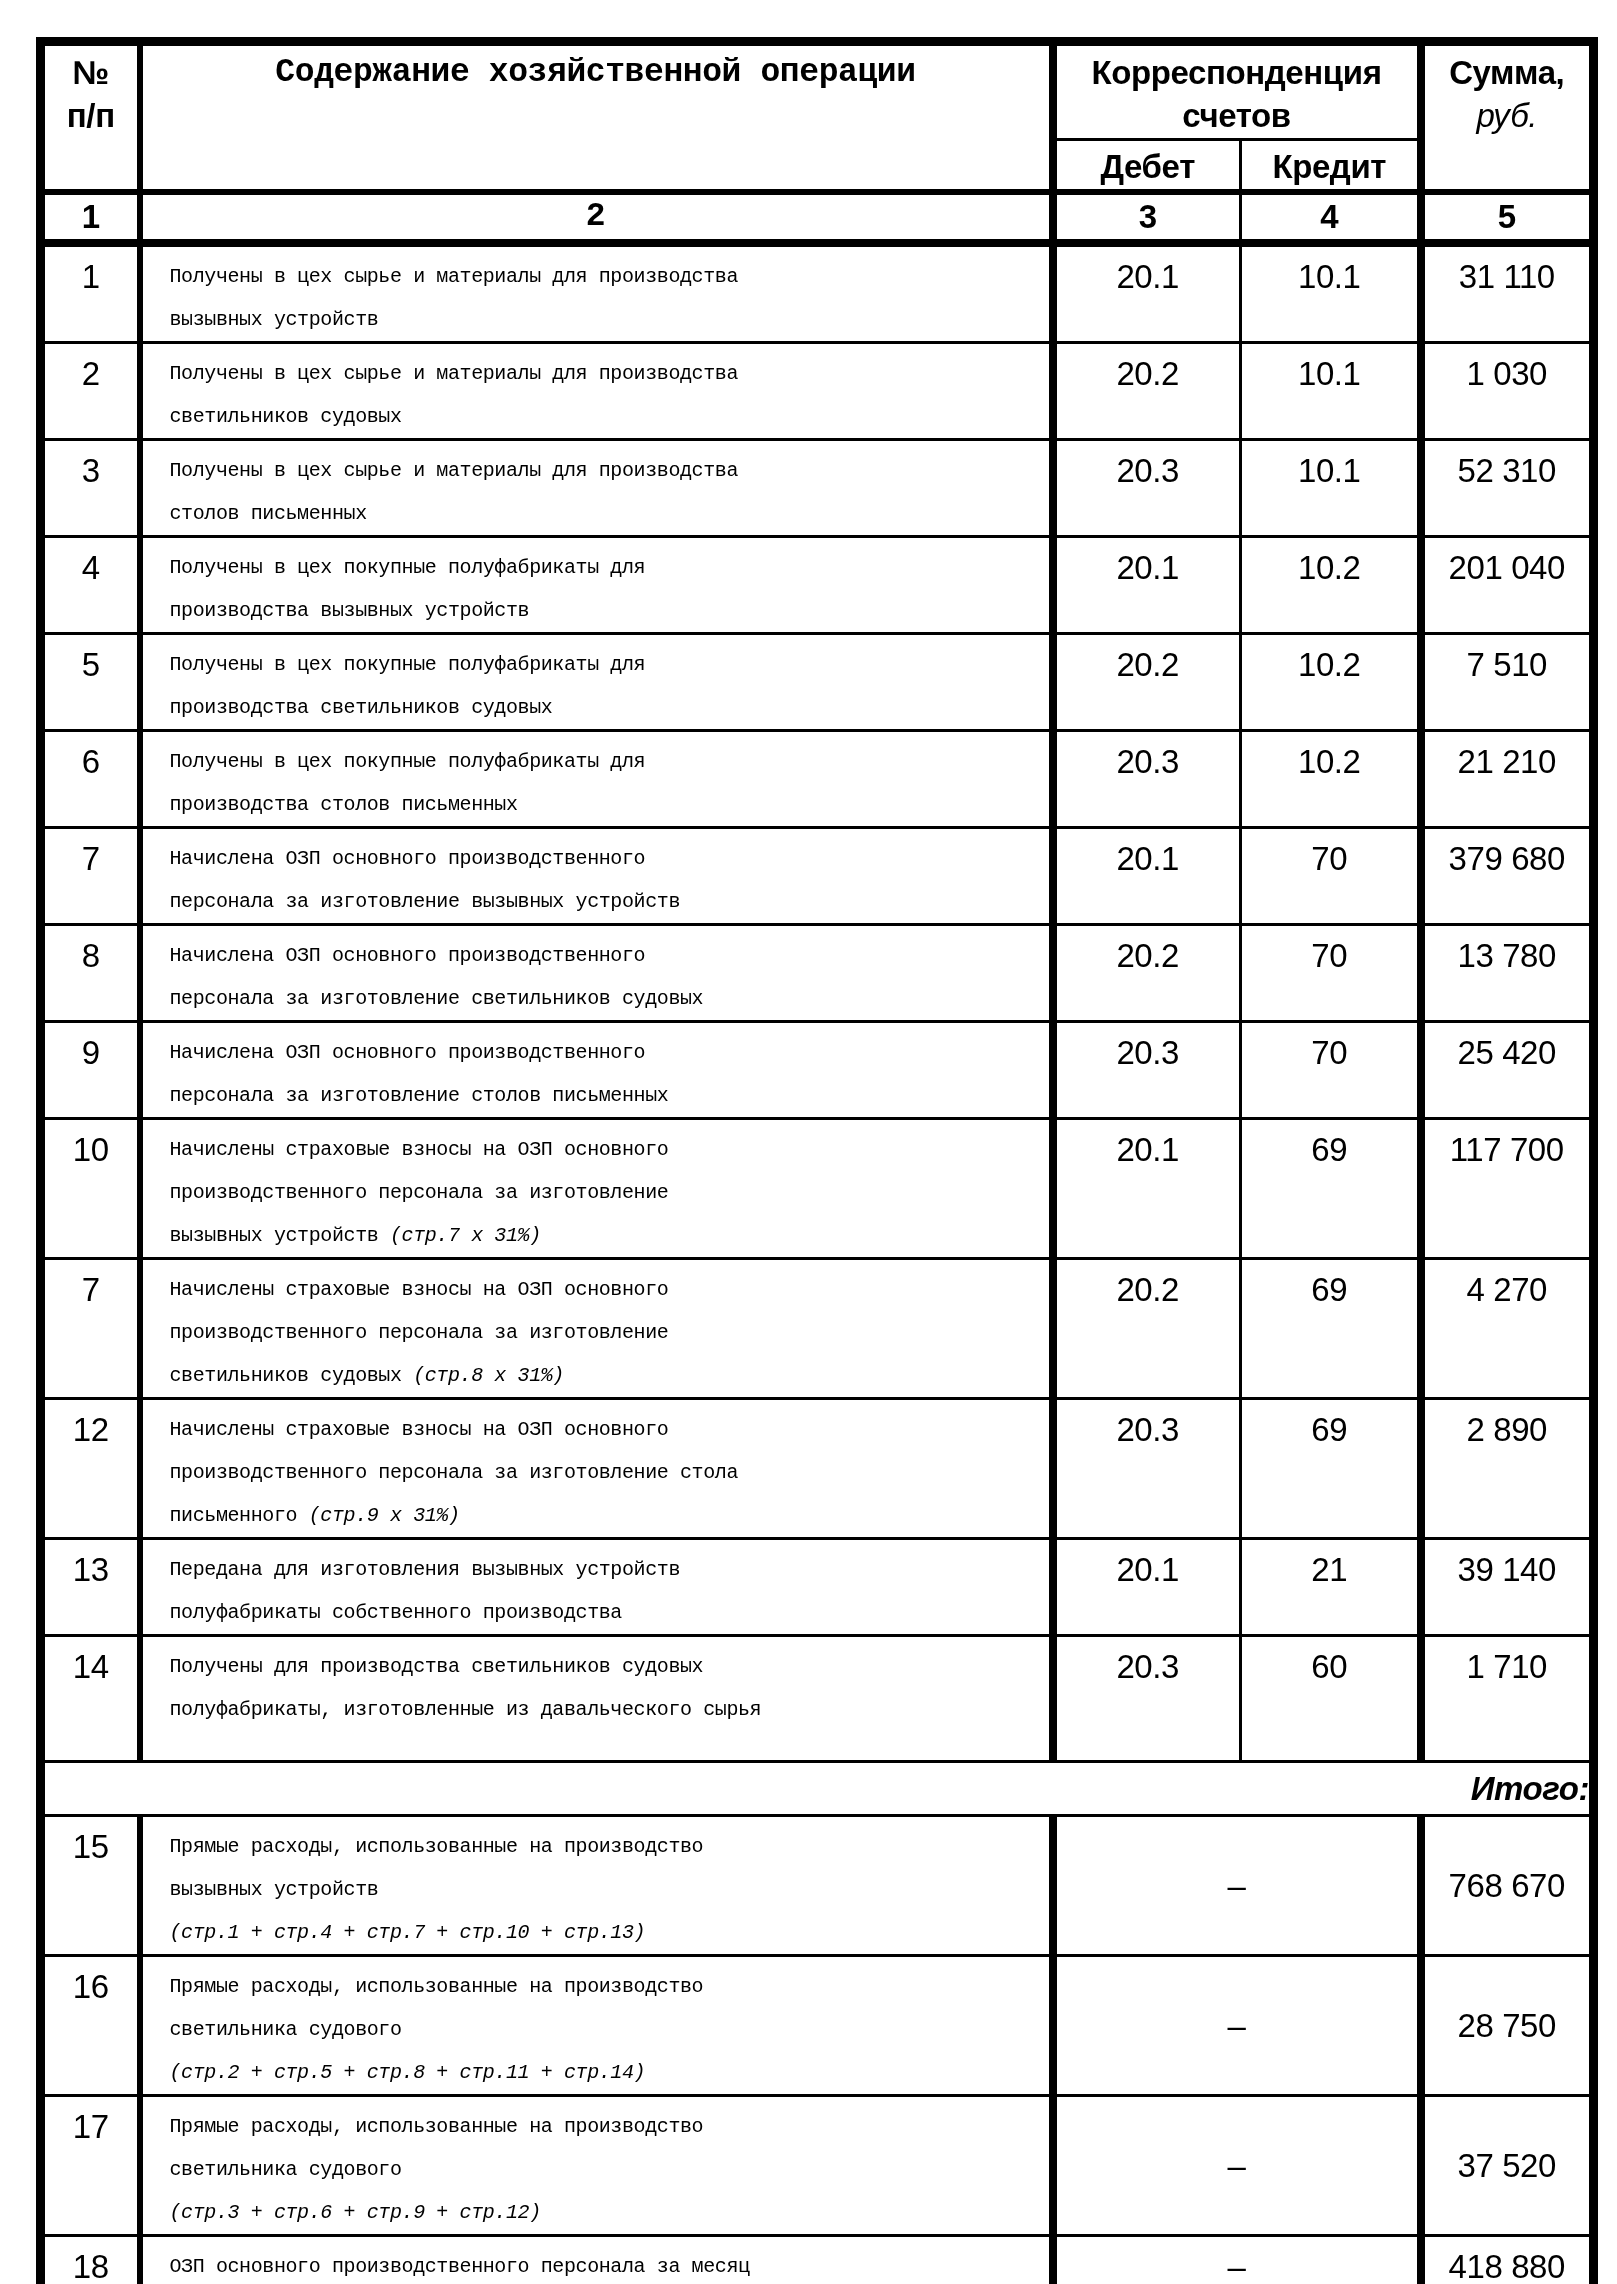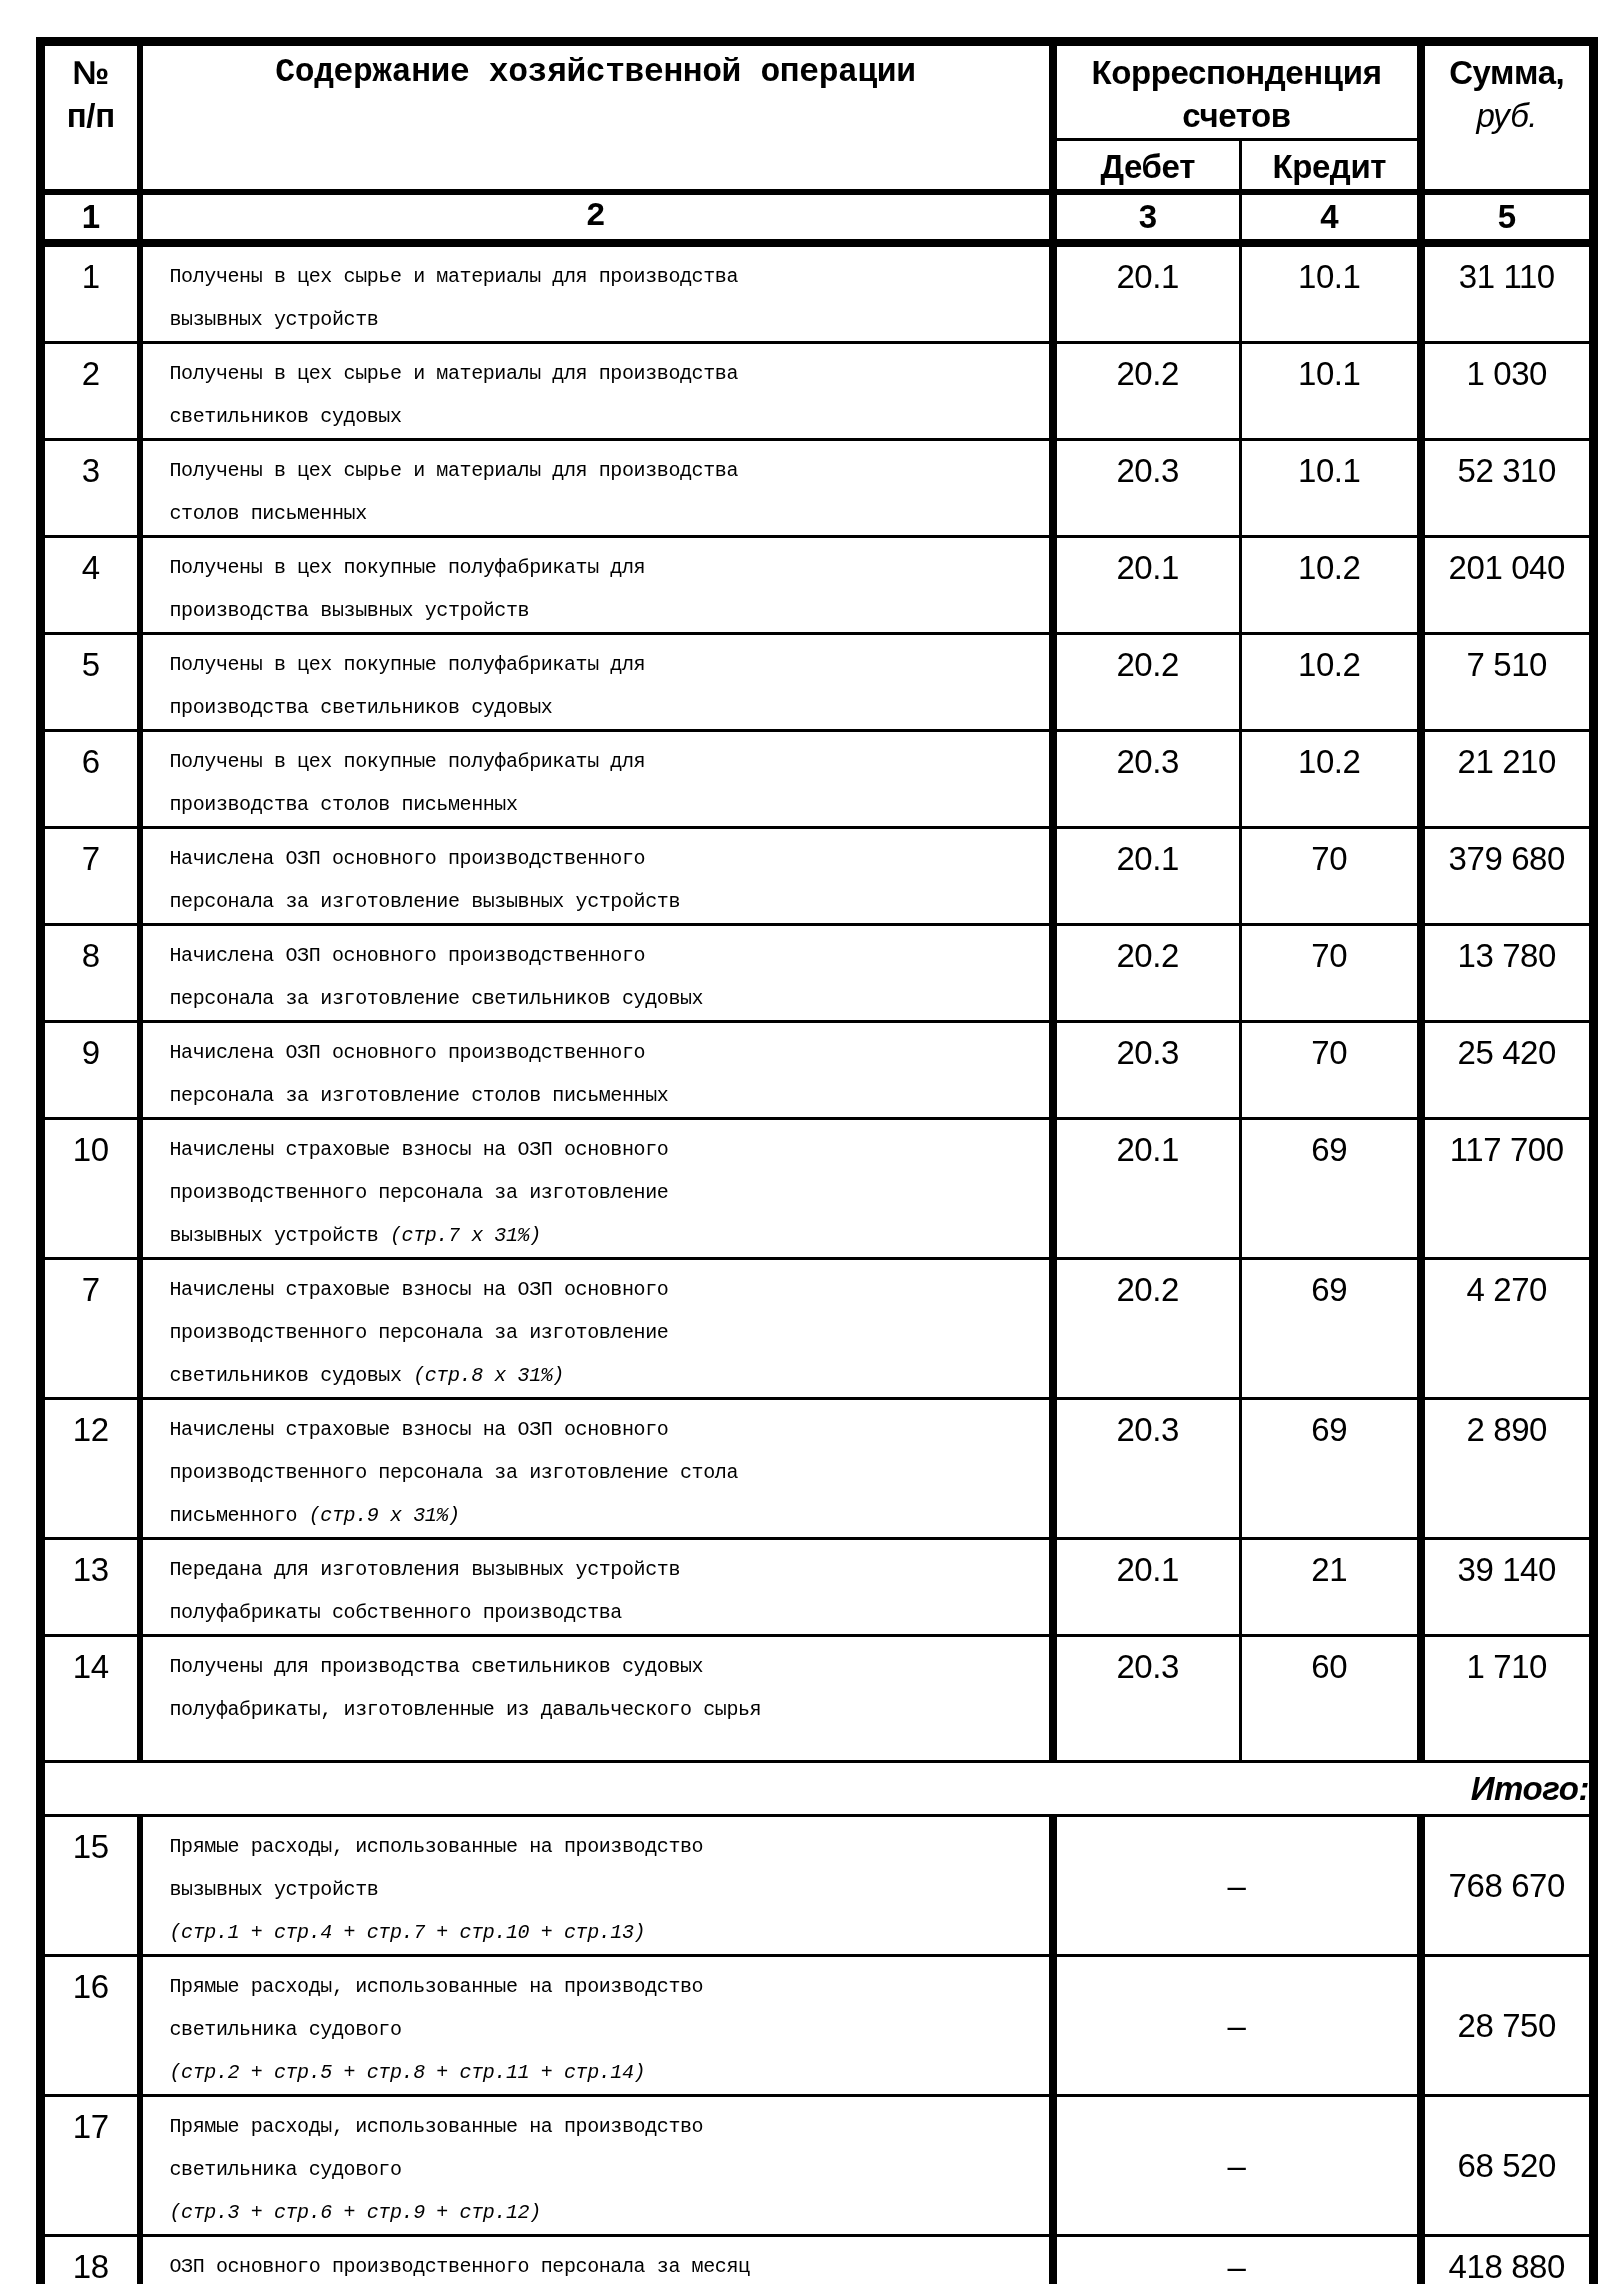--- a/index.html
+++ b/index.html
@@ -239,21 +239,21 @@
 (стр.2 + стр.5 + стр.8 + стр.11 + стр.14)</span></td>
         <td colspan="2" class="val mid bcredit">–</td>
         <td class="val mid">28 750</td>
       </tr>
     <tr class="rh3">
         <td class="num bnum">17</td>
         <td class="desc bdesc"><span>Прямые расходы, использованные на производство
 светильника судового</span><span class="frm">
 (стр.3 + стр.6 + стр.9 + стр.12)</span></td>
         <td colspan="2" class="val mid bcredit">–</td>
-        <td class="val mid">68 520</td>
+        <td class="val mid">37 520</td>
       </tr>
     <tr class="rh2b">
         <td class="num bnum">18</td>
         <td class="desc bdesc"><span>ОЗП основного производственного персонала за месяц</span><span class="frm">
 (стр.7 + стр.8 + стр.9)</span></td>
         <td colspan="2" class="val bcredit">–</td>
         <td class="val">418 880</td>
       </tr>
   </tbody>
 </table>

